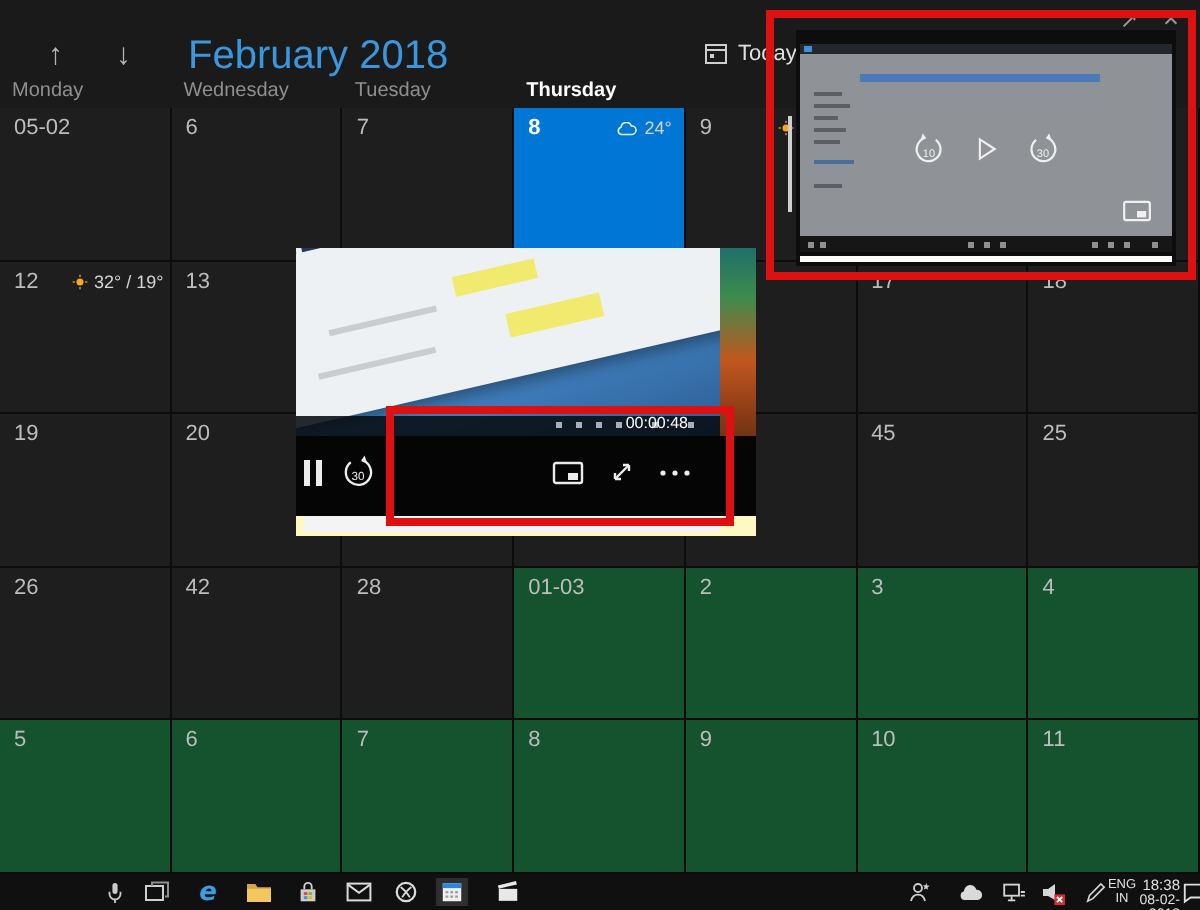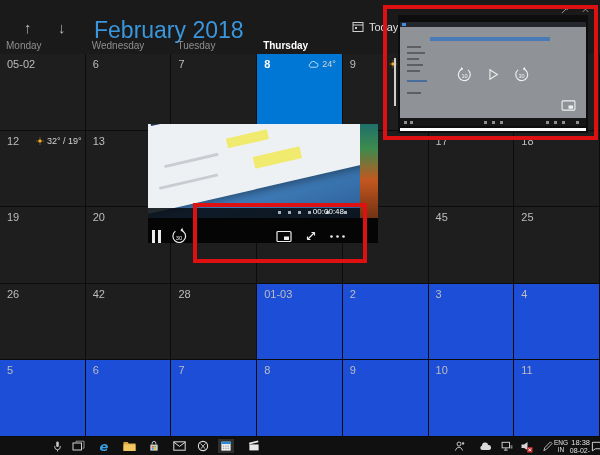--- a/index.html
+++ b/index.html
@@ -1,39 +1,39 @@
 <!DOCTYPE html>
 <html><head>
 <meta charset="utf-8">
 <style>
   html,body{margin:0;padding:0;background:#000;}
   .stage{position:relative;width:600px;height:455px;overflow:hidden;background:#1a1a1a;
          font-family:"Liberation Sans",sans-serif;color:#ccc;}
   
   .nav{position:absolute;top:19px;font-size:15px;color:#b5b5b5;cursor:default;}
   .nav.up{left:24px;} .nav.dn{left:58px;}
-  .cal-title{position:absolute;left:94px;top:17px;font-size:23px;color:#3a96dd;}
+  .cal-title{position:absolute;left:94px;top:17px;font-size:20px;color:#3a96dd;}
   .today-btn{position:absolute;left:352px;top:21px;display:flex;align-items:center;gap:5px;
              font-size:11px;color:#e0e0e0;}
   .dayhdr{position:absolute;left:0;top:40px;width:600px;height:14px;display:grid;
           grid-template-columns:repeat(7,1fr);font-size:10px;color:#8f8f8f;}
   .dayhdr span{padding-left:6px;}
   .dayhdr .thu{color:#fff;font-weight:bold;}
   
   .grid{position:absolute;left:0;top:54px;width:600px;height:383px;display:grid;
         grid-template-columns:repeat(7,1fr);grid-template-rows:repeat(5,1fr);z-index:1;}
   .cell{position:relative;background:#1e1e1e;border-right:1px solid #0c0c0c;border-bottom:1px solid #0c0c0c;}
-  .cell.mar{background:#1d4ed8;}
+  .cell.mar{background:#14532d;}
   .cell.sel{background:#0077d4;}
   .num{position:absolute;left:7px;top:4px;font-size:11px;color:#bdbdbd;}
   .sel .num{color:#fff;font-weight:bold;}
   .wx{position:absolute;top:5px;font-size:9px;color:#d5d5d5;display:flex;align-items:center;gap:3px;white-space:nowrap;}
   .wx.w8{right:6px;} .wx.w9{left:46px;} .wx.w12{left:36px;}
   
-  .vp{position:absolute;left:148px;top:124px;width:230px;height:119px;background:#15803d;overflow:hidden;z-index:20;}
+  .vp{position:absolute;left:148px;top:124px;width:230px;height:144px;background:#fef9c3;overflow:hidden;z-index:20;}
   .vp .sky{position:absolute;left:0;top:0;width:212px;height:134px;
            background:linear-gradient(160deg,#6aa5d8 0%,#4b8fd0 35%,#2f649c 75%,#1d3f66 100%);}
   .vp .browser{position:absolute;left:-18px;top:-40px;width:250px;height:104px;background:#eef1f4;
                transform:rotate(-13deg);box-shadow:0 3px 8px rgba(0,0,0,.4);}
   .vp .thumb{position:absolute;top:6px;width:17px;height:13px;}
   .vp .hl{position:absolute;background:#f0ea6e;}
   .vp .gline{position:absolute;height:3px;background:#c9cdd2;}
   .vp .nextstrip{position:absolute;left:212px;top:0;width:18px;height:134px;
        background:linear-gradient(#1f6f6a 0%,#3c8b4e 18%,#c2571f 42%,#8a3c16 62%,#5a2d12 78%,#1b5e5e 100%);}
   .vp .dsk-tray{position:absolute;left:0;top:84px;width:212px;height:10px;background:rgba(8,12,18,.88);}

